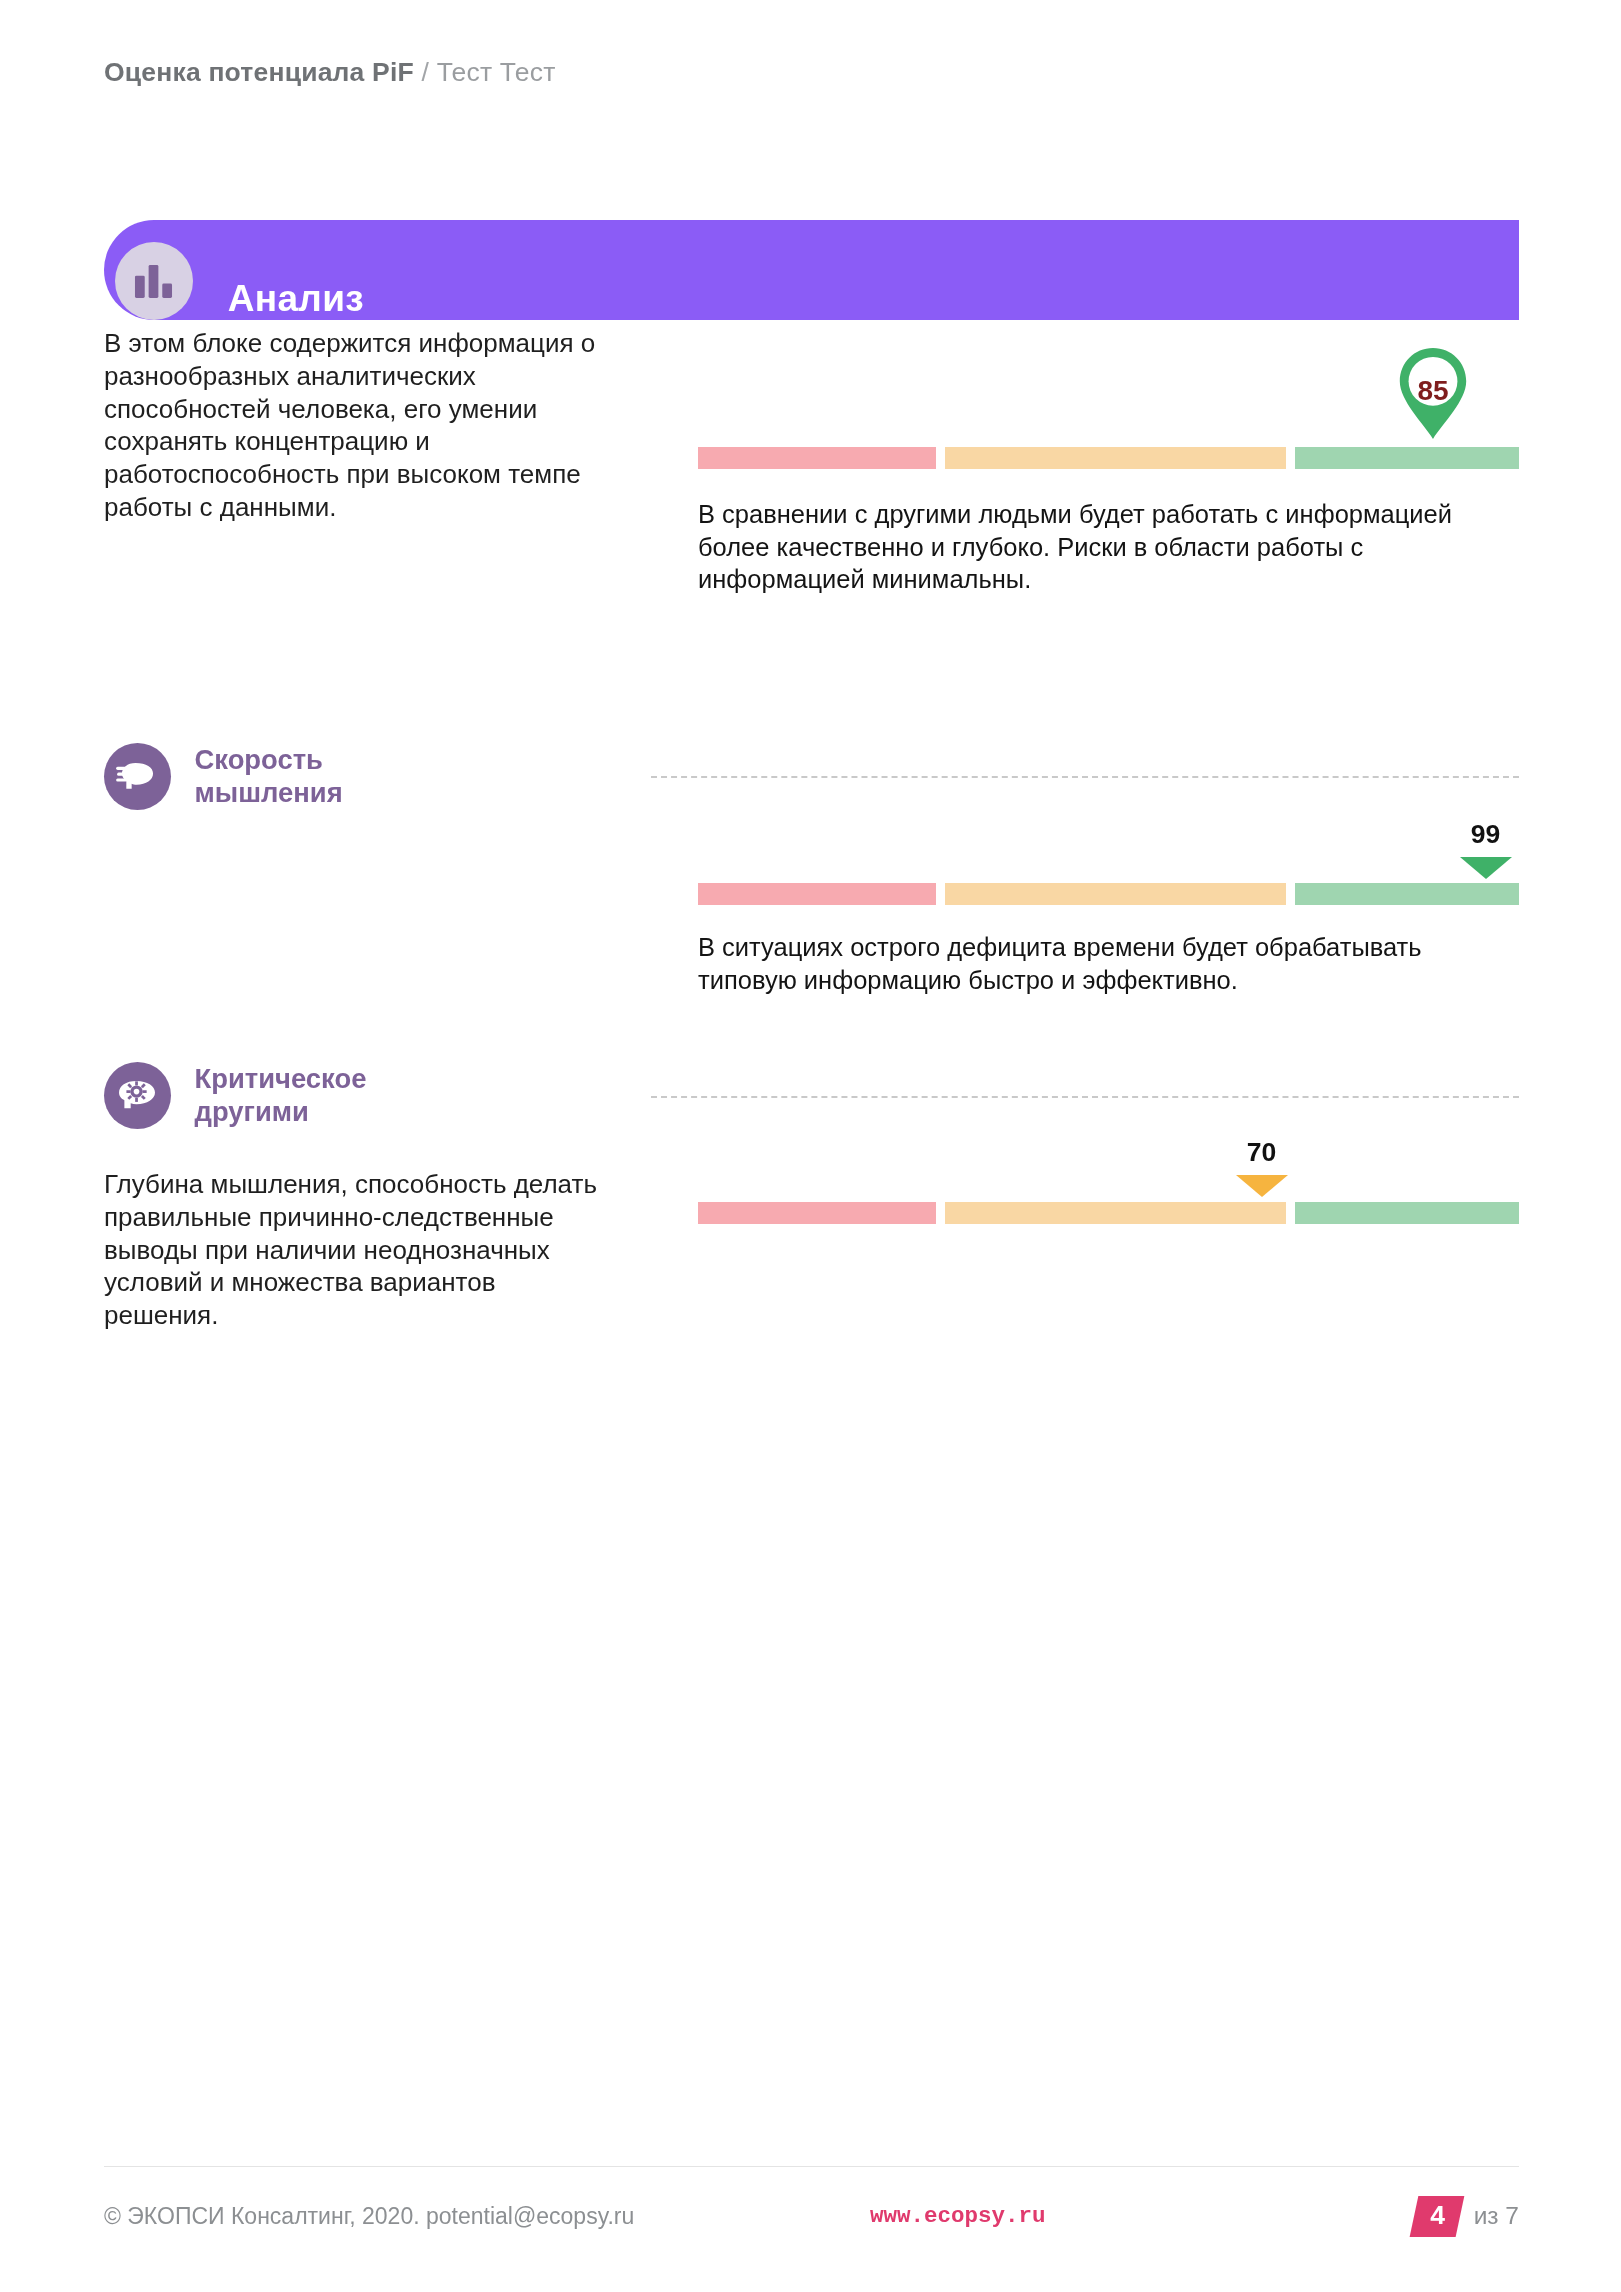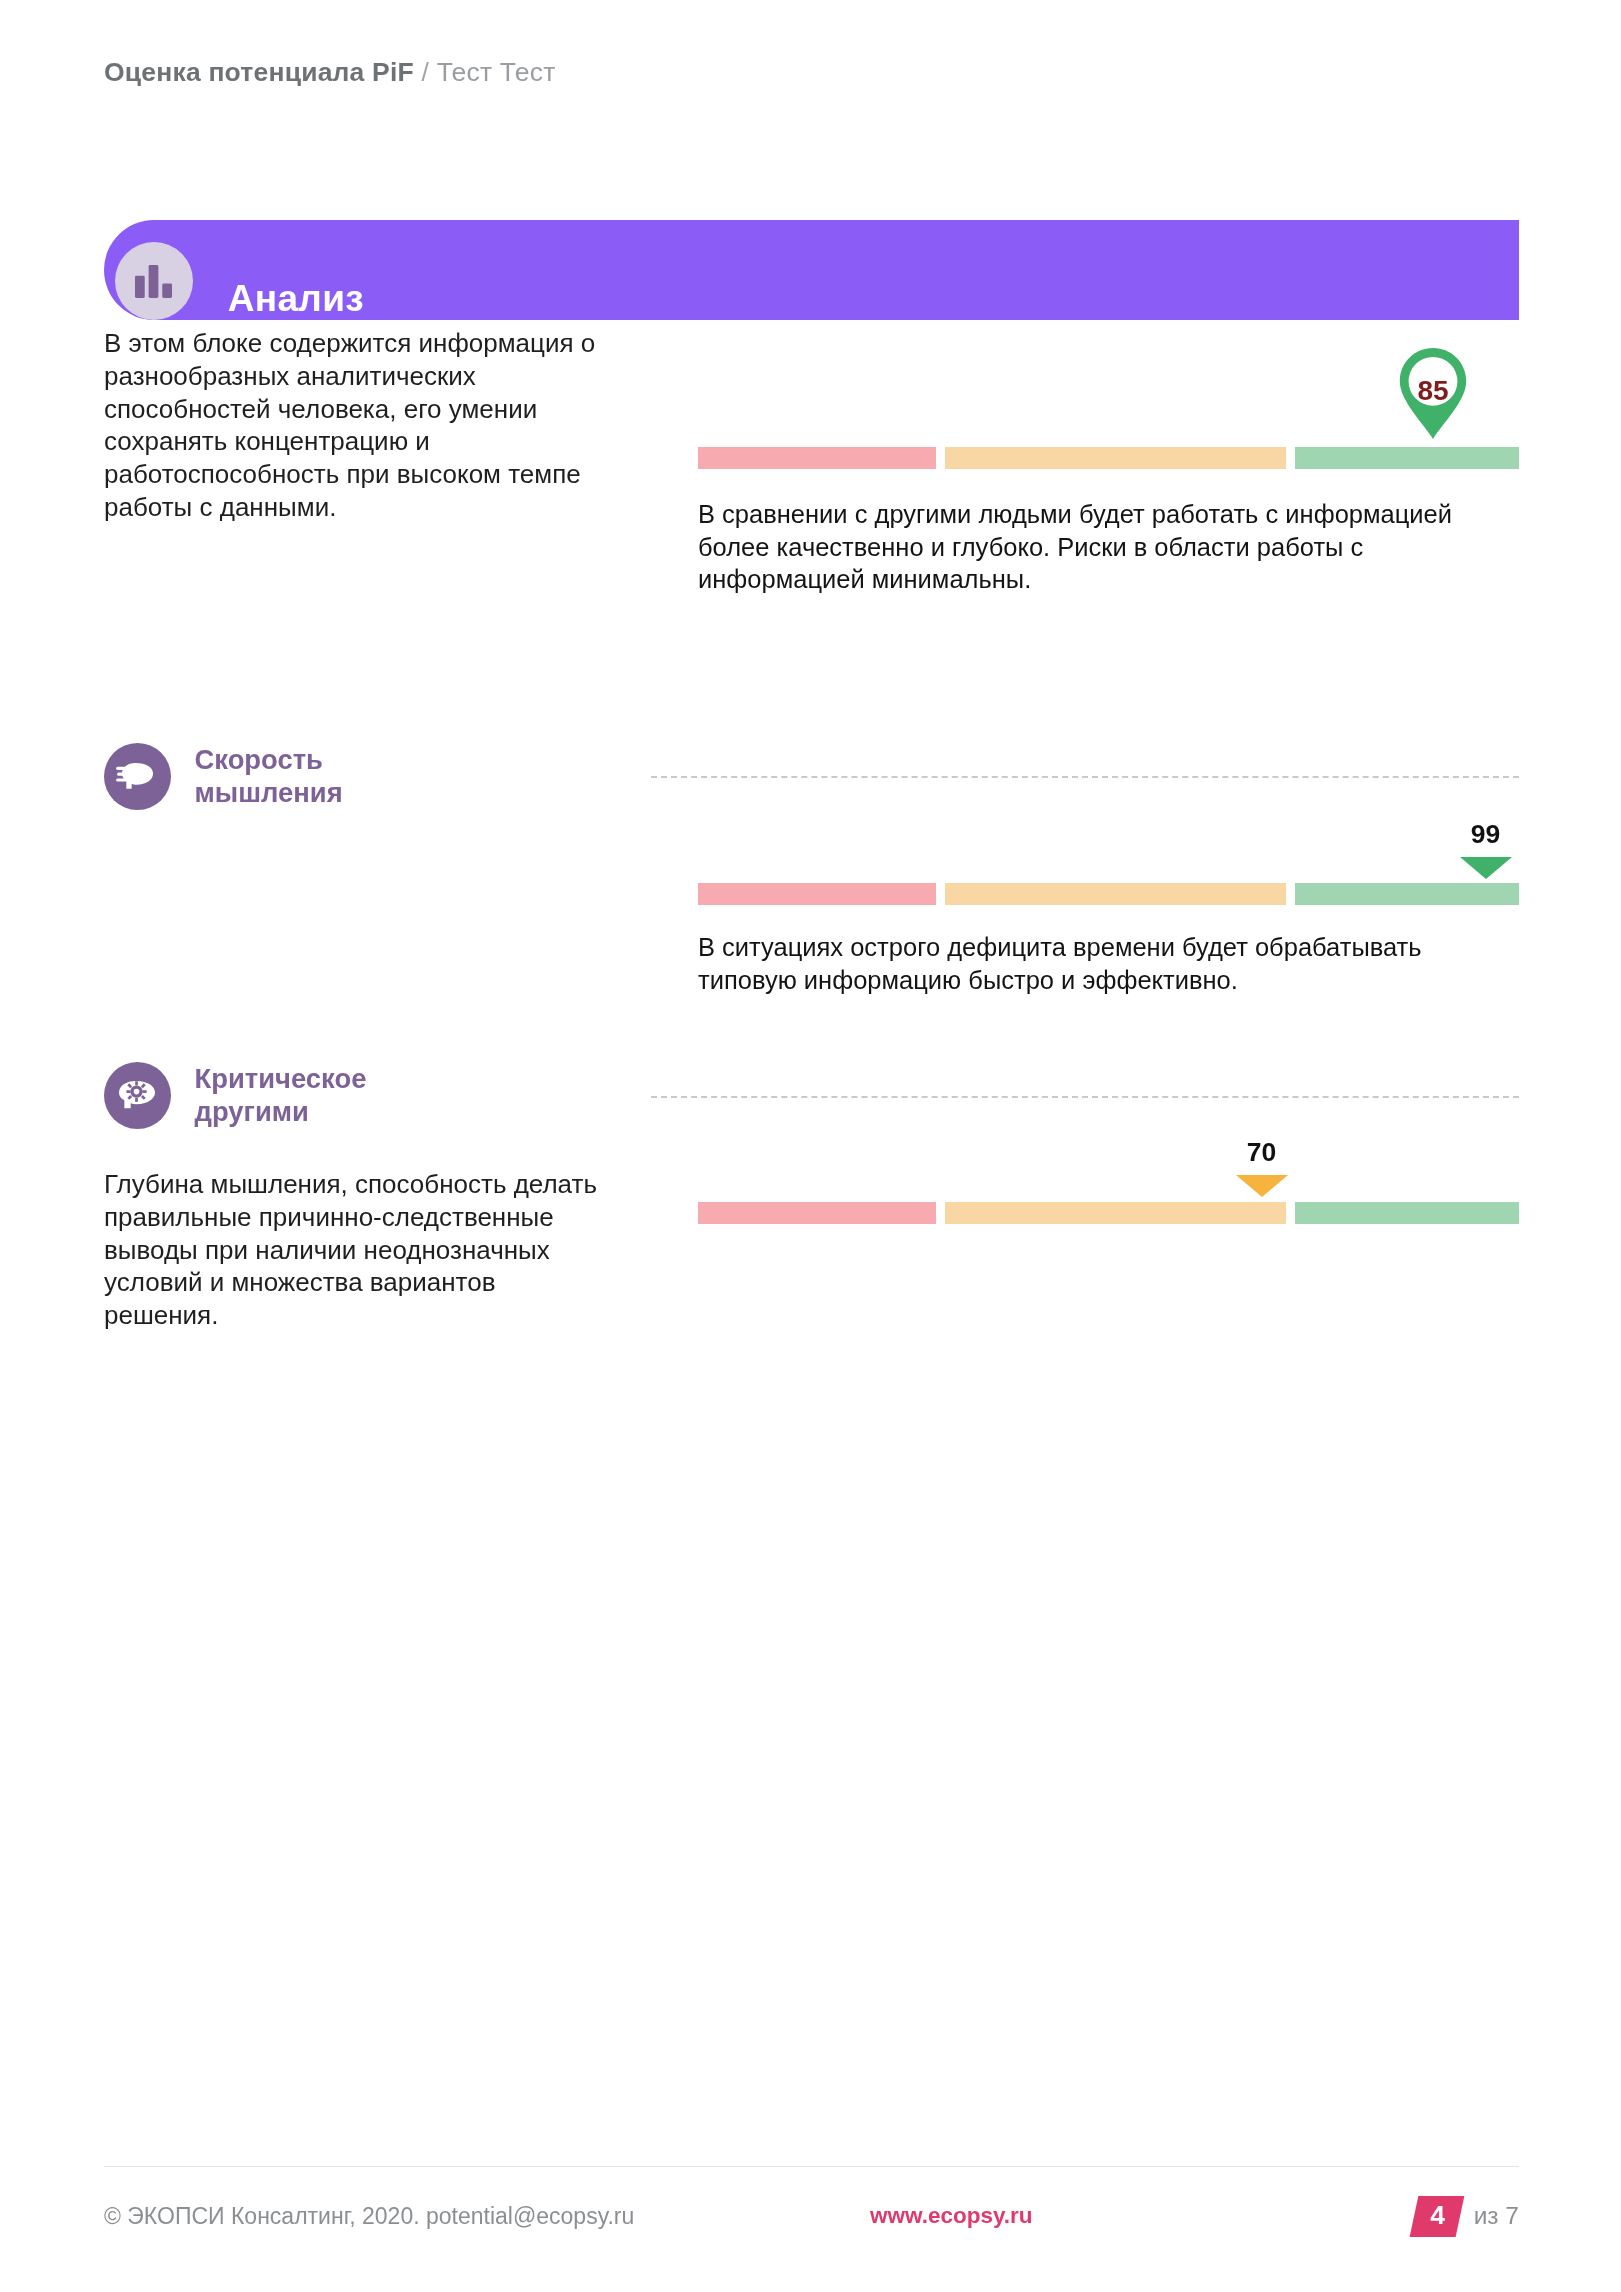--- a/index.html
+++ b/index.html
@@ -360,21 +360,21 @@
       <span class="seg-mid"></span>
       <span class="seg-high"></span>
     </div>
   </div>
 
 
   <div class="footer-rule"></div>
 
   <div class="footer-copy">© ЭКОПСИ Консалтинг, 2020. potential@ecopsy.ru</div>
 
-  <a class="footer-site" href="#" style="text-decoration:none;">www.ecopsy.ru</a>
+  <a class="footer-site" href="#" style="text-decoration:none;font-family:Liberation Mono, monospace;">www.ecopsy.ru</a>
 
   <div class="footer-pager">
     <div class="pager-badge">
       <span>4</span>
     </div>
     <div class="pager-of">из 7</div>
   </div>
 
 </div>
 

